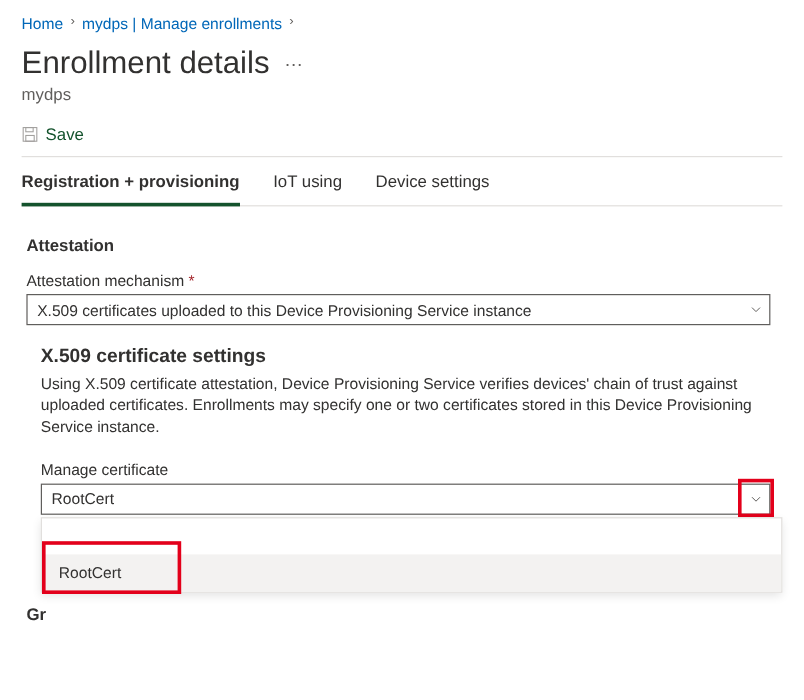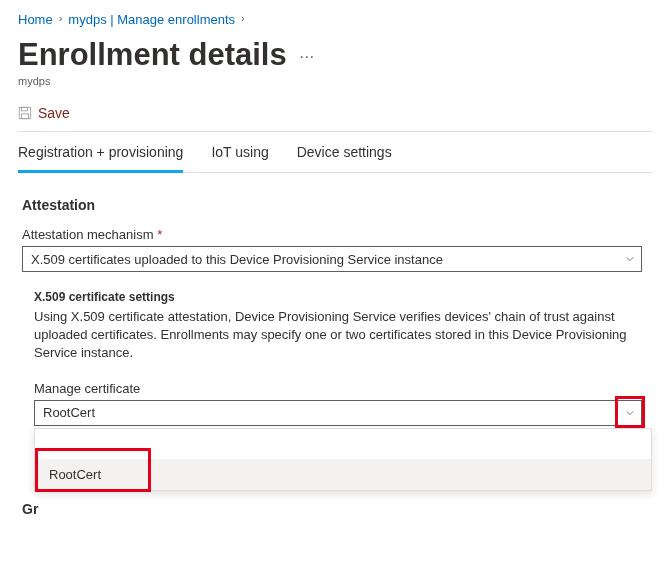--- a/index.html
+++ b/index.html
@@ -11,31 +11,31 @@
     background: #fff;
     width: 670px;
   }
   .page { padding: 8px 18px 18px 18px; }
 
   .breadcrumb { font-size: 13px; padding: 4px 0 10px 0; display:flex; gap:6px; }
   .breadcrumb a { color:#0067b8; text-decoration:none; cursor:pointer; }
   .bc-sep { color:#605e5c; font-size:11px; }
 
   .title-row { display:flex; align-items:center; gap:12px; }
-  h1 { font-size:31px; font-weight:700; margin:0; }
+  h1 { font-size:26px; font-weight:400; margin:0; }
   .dots { color:#605e5c; font-size:16px; letter-spacing:1px; padding-bottom:4px; }
-  .subtitle { font-size:11px; color:#605e5c; margin-top:2px; margin-bottom:14px; }
+  .subtitle { font-size:14px; color:#605e5c; margin-top:2px; margin-bottom:14px; }
 
   .cmdbar { display:flex; align-items:center; gap:6px; border-bottom:1px solid #e1dfdd; padding:4px 0 10px 0; margin-bottom:0; }
-  .save-btn { display:flex; align-items:center; gap:6px; color:#7f1d1d; font-size:14px; cursor:default; }
+  .save-btn { display:flex; align-items:center; gap:6px; color:#14532d; font-size:14px; cursor:default; }
   .save-icon { width:14px; height:14px; }
 
   .tabs { display:flex; gap:28px; border-bottom:1px solid #e1dfdd; margin-top:0; }
   .tab { padding:12px 0 10px 0; font-size:14px; color:#323130; cursor:pointer; }
-  .tab.active { font-weight:400; border-bottom:3px solid #0ea5e9; margin-bottom:-1px; }
+  .tab.active { font-weight:700; border-bottom:3px solid #14532d; margin-bottom:-1px; }
 
   .section { padding:24px 4px 0 4px; }
   .sect-title { font-weight:600; font-size:14px; margin-bottom:14px; }
   .sect-desc { font-size:13px; color:#323130; line-height:1.4; margin-bottom:18px; max-width:620px; }
 
   .field-label { font-size:13px; margin-bottom:4px; }
   .req { color:#a4262c; }
 
   .select-box {
     position:relative;
@@ -48,21 +48,21 @@
     background:#fff;
     cursor:pointer;
   }
   .select-box.full { width:620px; }
   .chev {
     position:absolute; right:6px; top:50%; transform:translateY(-50%);
     width:10px; height:10px;
   }
 
   .sub-section { padding:18px 0 0 12px; max-width:620px; }
-  .sub-title { font-weight:600; font-size:12px; margin-bottom:4px; }
+  .sub-title { font-weight:600; font-size:16px; margin-bottom:4px; }
 
   .primary-wrap { position:relative; margin-top:4px; }
   .highlight-box {
     position:absolute;
     border:3px solid #e3001b;
     pointer-events:none;
   }
   .hl-chev { right:-3px; top:-4px; width:30px; height:32px; }
   .hl-newroot { left:0px; bottom:-2px; width:116px; height:44px; }
 

